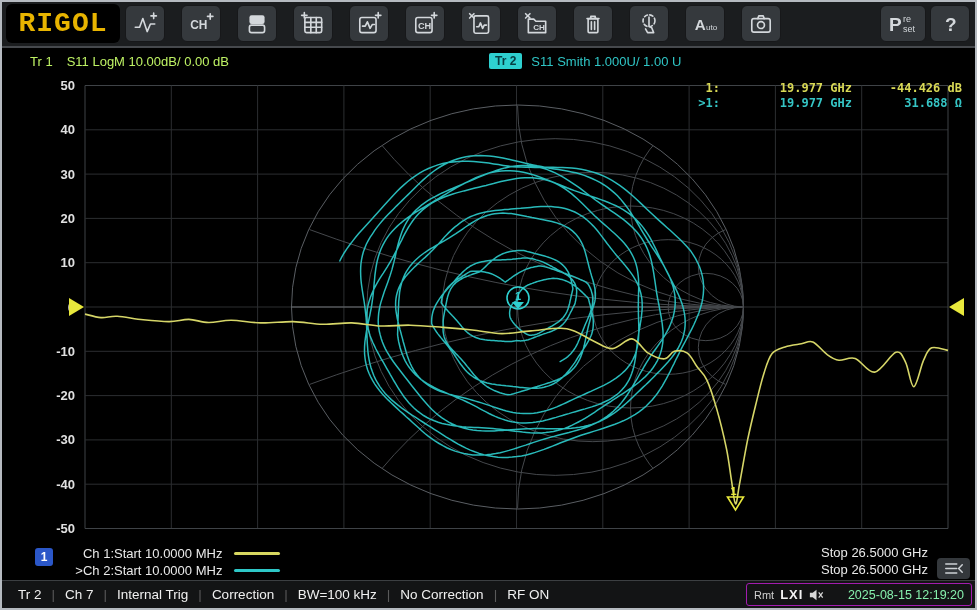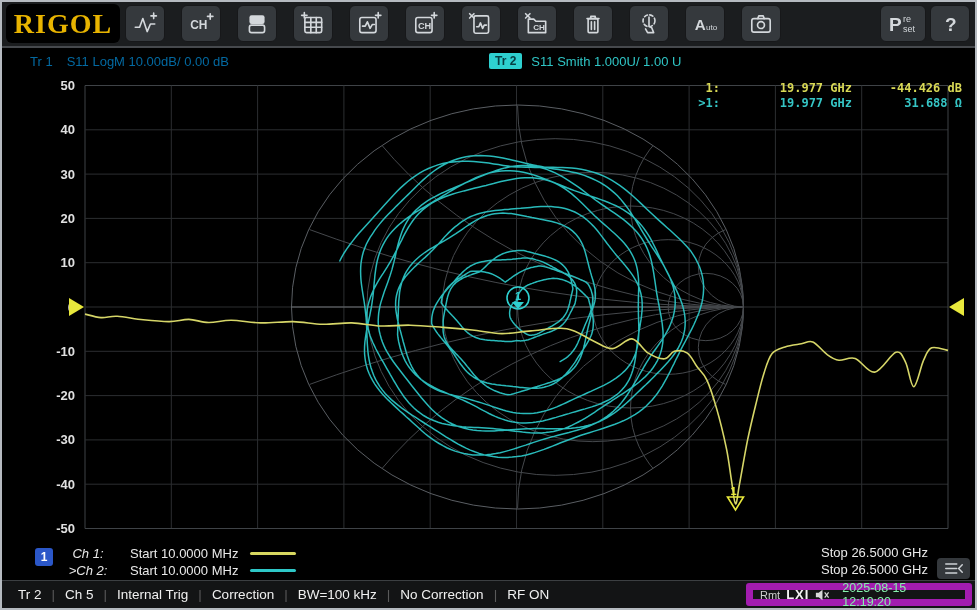--- a/index.html
+++ b/index.html
@@ -6,36 +6,36 @@
   .screen{
     position:relative;width:977px;height:610px;background:#000;
     border:2px solid #b5bac0;box-sizing:border-box;overflow:hidden;
     font-family:"Liberation Sans",sans-serif;
   }
   
   .toolbar{position:absolute;left:0;top:0;width:100%;height:44px;background:#1b1d1f;}
   .logo{
     position:absolute;left:4px;top:2px;width:114px;height:39px;background:#000;
     border-radius:6px;display:flex;align-items:center;justify-content:center;
-    color:#e8b400;font-family:Liberation Serif, serif;font-weight:bold;
+    color:#e8b400;font-family:Liberation Mono, monospace;font-weight:bold;
     font-size:28px;letter-spacing:1px;
   }
   .btnrow{position:absolute;left:123px;top:3px;display:flex;gap:16px;}
   .tbtn{
     width:40px;height:37px;background:#35393d;border:1px solid #17181a;border-radius:6px;
     display:flex;align-items:center;justify-content:center;box-sizing:border-box;
   }
   .btnrow-r{position:absolute;right:5px;top:3px;display:flex;gap:4px;}
   .tbtn svg .s{fill:none;stroke:#d4d8dc;stroke-width:1.5;stroke-linecap:round;stroke-linejoin:round;}
   .tbtn svg .f{fill:#d4d8dc;stroke:none;}
   .tbtn svg text{fill:#d4d8dc;font-family:"Liberation Sans",sans-serif;}
   .tb-sep{position:absolute;left:0;top:44px;width:100%;height:2px;background:#46494d;}
   
   .tracebar{position:absolute;left:0;top:49px;width:100%;height:22px;font-size:13px;}
-  .tr1{position:absolute;left:28px;top:3px;color:#0369a1;}
+  .tr1{position:absolute;left:28px;top:3px;color:#bef264;}
   .tr1 .trlab{margin-right:14px;}
   .tr2wrap{position:absolute;left:487px;top:2px;display:flex;align-items:center;}
   .tr2badge{
     background:#2ed0d0;color:#063d42;font-weight:bold;font-size:12px;
     padding:1px 6px;border-radius:2px;margin-right:9px;
   }
   .tr2txt{color:#2fc5c5;}
   
   #plot{position:absolute;left:0;top:74px;}
   
@@ -46,38 +46,38 @@
   .readout .c2{width:132px;text-align:right;}
   .readout .c3{width:110px;text-align:right;}
   
   .chanbar{position:absolute;left:0;top:539px;width:100%;height:38px;font-size:13px;color:#e9e9e9;}
   .chbadge{
     position:absolute;left:33px;top:7px;width:18px;height:18px;background:#2b57c8;
     color:#fff;font-weight:bold;font-size:12px;border-radius:3px;
     display:flex;align-items:center;justify-content:center;
   }
   .chrow{position:absolute;left:60px;display:flex;align-items:center;height:16px;}
-  .chrow .chlab{width:52px;text-align:center;margin-right:16px;font-style:italic;}
+  .chrow .chlab{width:52px;text-align:right;margin-right:0;}
   .chrow .sw{width:46px;height:3px;margin-left:12px;border-radius:2px;}
   .stoprow{position:absolute;right:47px;text-align:center;height:16px;}
   .menu-btn{
     position:absolute;right:5px;top:17px;width:33px;height:21px;background:#34383c;
     border-radius:4px;display:flex;align-items:center;justify-content:center;
   }
   .menu-btn svg path{fill:none;stroke:#cdd1d5;stroke-width:1.6;stroke-linecap:round;stroke-linejoin:round;}
   
   .statusbar{
     position:absolute;left:0;top:578px;width:100%;height:28px;background:#131415;
     border-top:1px solid #3c3f42;display:flex;align-items:center;
     padding-left:16px;box-sizing:border-box;font-size:13.5px;color:#f0f0f0;
   }
   .statusbar .sep{color:#5a5a5a;margin:0 10px;}
   .status-right{
     position:absolute;right:3px;top:2px;height:23px;width:226px;
-    border:7px solid #a21caf;border-radius:3px;display:flex;align-items:center;
+    border:1px solid #a21caf;border-radius:3px;display:flex;align-items:center;
     padding:0 7px;box-sizing:border-box;gap:6px;
   }
   .rmt{font-size:11px;color:#cfcfcf;}
   .lxi{font-size:13px;font-weight:bold;color:#f2f2f2;letter-spacing:1px;}
   .sr-spacer{flex:1;}
   .dtime{font-size:12.5px;color:#86efac;}
 </style>
 </head>
 <body>
 
@@ -299,21 +299,21 @@
       <svg width="22" height="15" viewBox="0 0 24 16">
         <path d="M3 3h12M3 8h12M3 13h12M21 4l-4 4 4 4"></path>
       </svg>
     </div>
   </div>
 
   <div class="statusbar">
     <span id="statusegs" style="display:flex;align-items:center">
         <span>Tr 2</span>
         <span class="sep">|</span>
-        <span>Ch 5</span>
+        <span>Ch 7</span>
         <span class="sep">|</span>
         <span>Internal Trig</span>
         <span class="sep">|</span>
         <span>Correction</span>
         <span class="sep">|</span>
         <span>BW=100 kHz</span>
         <span class="sep">|</span>
         <span>No Correction</span>
         <span class="sep">|</span>
         <span>RF ON</span>

